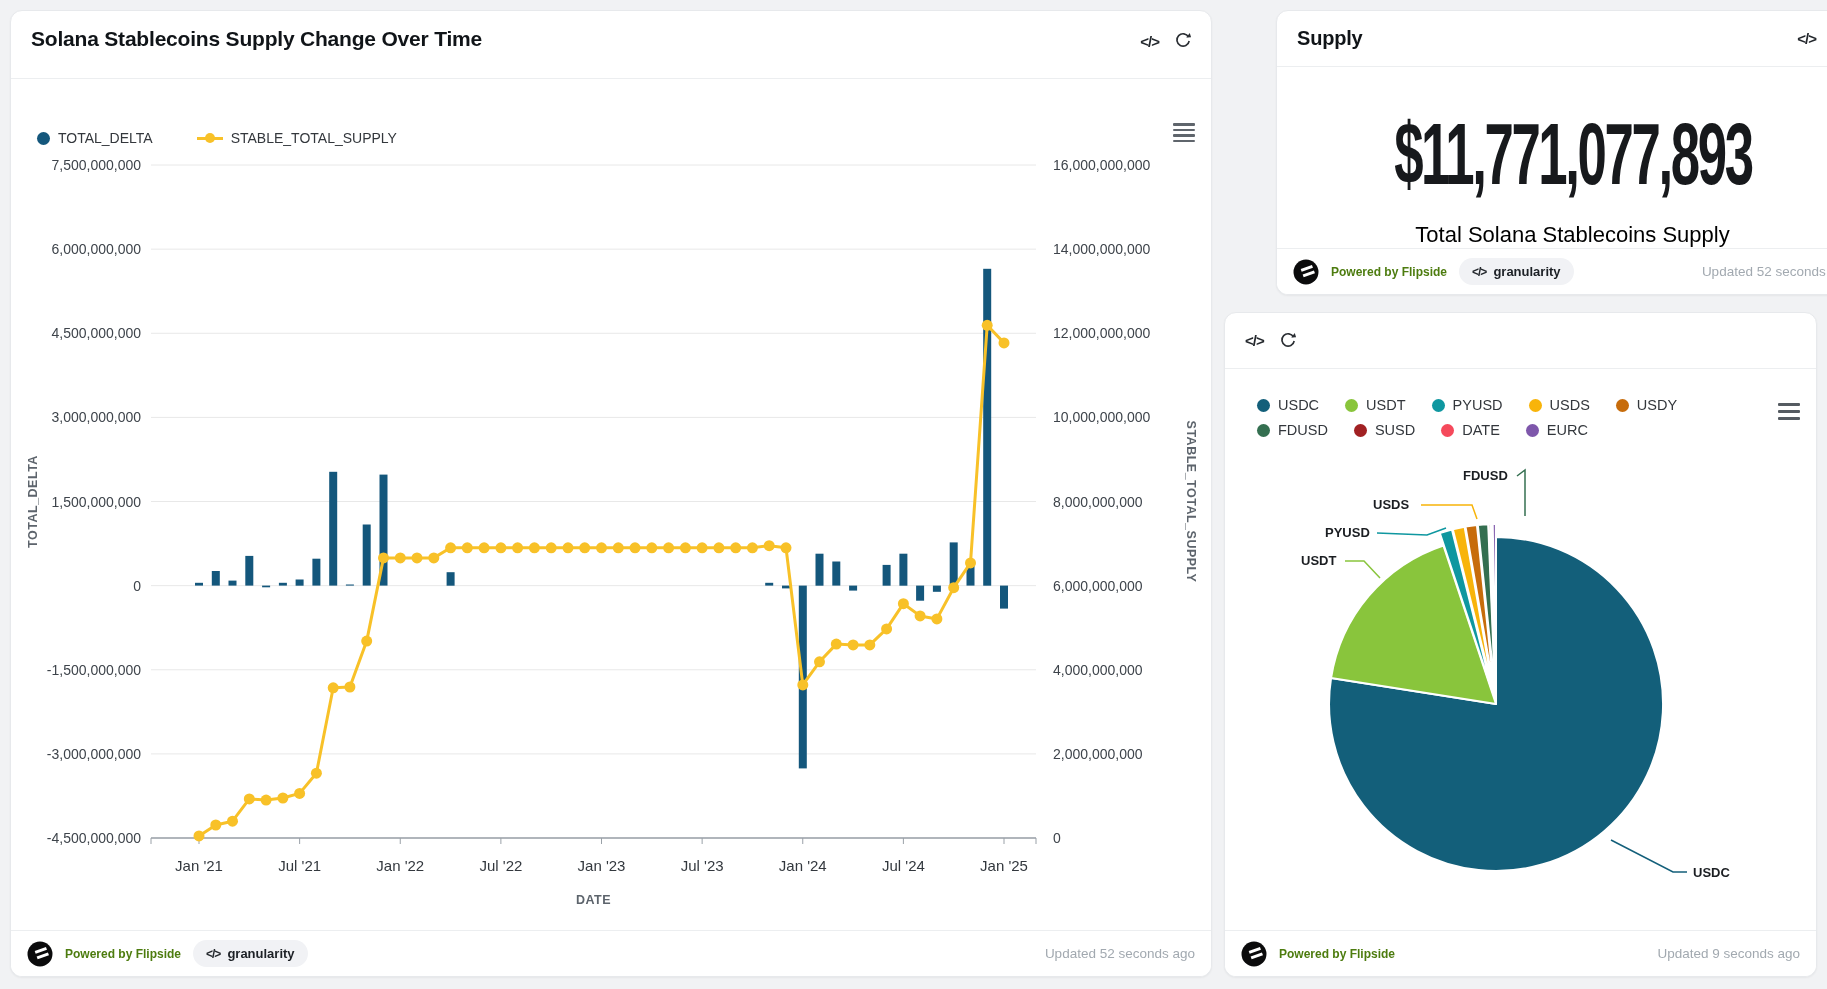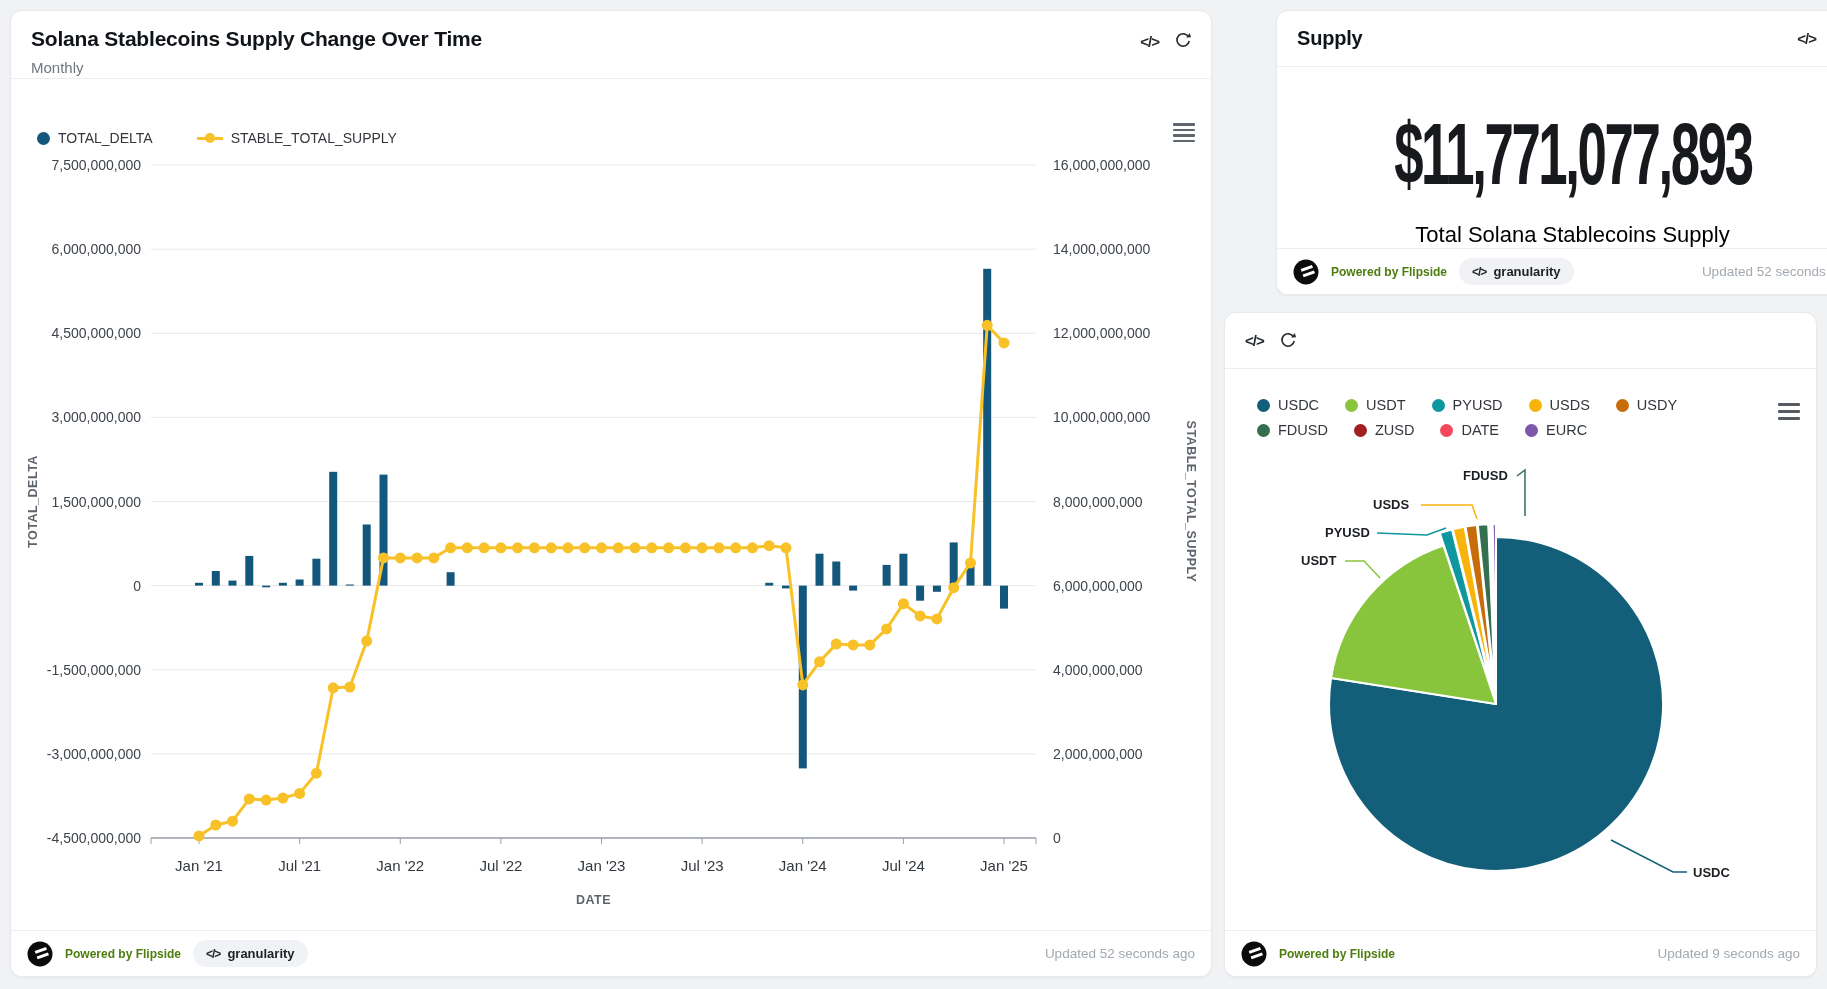--- a/index.html
+++ b/index.html
@@ -202,21 +202,20 @@
           <circle cx="993.0" cy="331.9" r="5.5" fill="#f8c128"></circle>
         </g>
         <text x="26" y="490.5" class="axisTitle" text-anchor="middle" transform="rotate(-90 26 490.5)">TOTAL_DELTA</text>
         <text x="1176" y="490.5" class="axisTitle" text-anchor="middle" transform="rotate(90 1176 490.5)">STABLE_TOTAL_SUPPLY</text>
         <text x="582.5" y="893" class="axisTitle" text-anchor="middle" letter-spacing="2">DATE</text>
       </svg>
 
     <div class="hdr rule" style="position:relative;">
       <div>
         <div class="title">Solana Stablecoins Supply Change Over Time</div>
-        <div class="subtitle">Monthly</div>
       </div>
       <div class="hdr-icons">
         <span class="code-ico">&lt;/&gt;</span>
         <svg class="refresh-ico" viewBox="0 0 24 24">
           <path d="M18.6 7.2A7.4 7.4 0 1 0 19.4 12" fill="none" stroke="#2b2f34" stroke-width="2"></path>
           <polygon points="15.9,7.8 21.7,7.4 20.1,2.4" fill="#2b2f34"></polygon>
         </svg>
       </div>
     </div>
 
@@ -343,21 +342,21 @@
         <span class="lg-item">
           <span class="lg-dot" style="background: rgb(199, 108, 11);"></span>
           <span>USDY</span>
         </span>
         <span class="lg-item">
           <span class="lg-dot" style="background: rgb(52, 111, 80);"></span>
           <span>FDUSD</span>
         </span>
         <span class="lg-item">
           <span class="lg-dot" style="background: rgb(161, 33, 35);"></span>
-          <span>ZUSD</span>
+          <span>SUSD</span>
         </span>
         <span class="lg-item">
           <span class="lg-dot" style="background: rgb(245, 73, 91);"></span>
           <span>DATE</span>
         </span>
         <span class="lg-item">
           <span class="lg-dot" style="background: rgb(126, 87, 171);"></span>
           <span>EURC</span>
         </span>
       </div>

